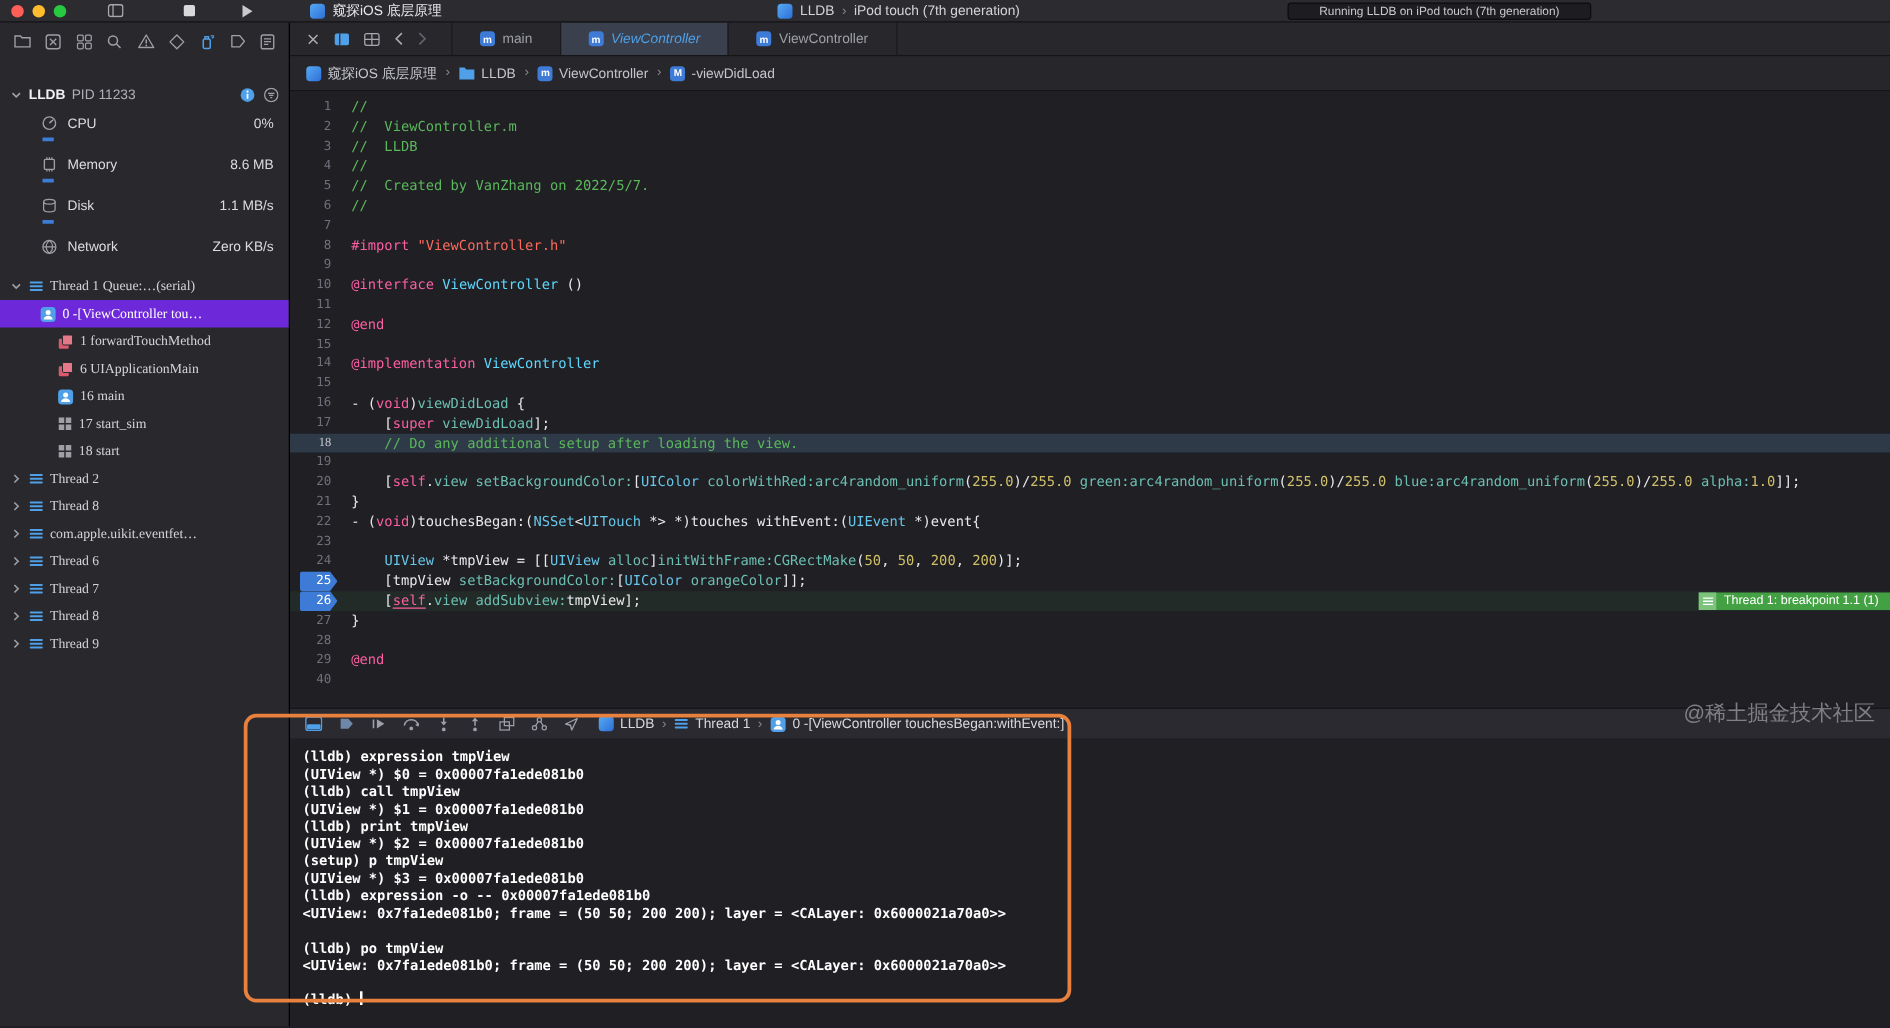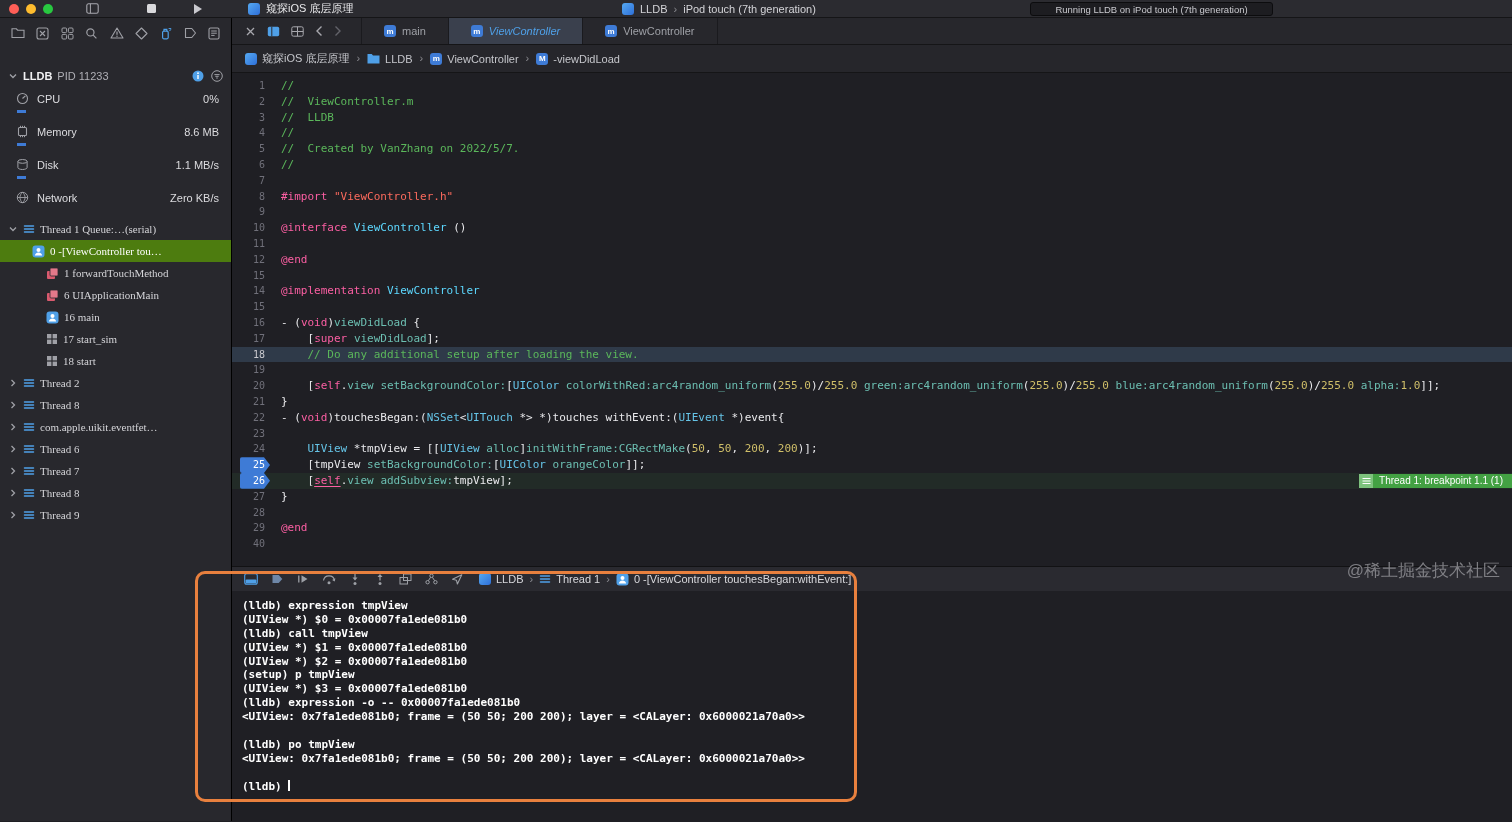--- a/index.html
+++ b/index.html
@@ -35,31 +35,31 @@
   
   .nav-toolbar { height:30px; display:flex; align-items:center; justify-content:space-between;
     padding:0 11px; }
   .ic { display:inline-flex; align-items:center; justify-content:center; }
   .ic svg { display:block; }
   .process-row { height:23px; margin-top:16px; display:flex; align-items:center; gap:5px; padding:0 8px; }
   .chev { width:10px; flex:none; display:inline-flex; justify-content:center; }
   .process-name { font-weight:bold; color:#F1F1F3; }
   .process-pid { color:#AFAFB5; }
   .proc-icons { margin-left:auto; display:flex; gap:7px; align-items:center; }
-  .gauge-row { padding:3px 0 0 16px; height:33px; }
+  .gauge-row { padding:3px 0 0 33px; height:33px; }
   .gauge-row.nobar { height:24px; }
   .gauge-main { height:17px; display:flex; align-items:center; gap:8px; padding-right:12px; }
   .gauge-label { flex:1; color:#DCDCDF; }
   .gauge-value { color:#DCDCDF; }
   .gauge-bar { width:9px; height:3px; background:#3E7BD6; margin:3px 0 0 1px; }
   .rows-box { margin-top:8px;font-family:Liberation Serif, serif; }
   .row { height:22px; display:flex; align-items:center; gap:5px; padding-left:8px; white-space:nowrap; }
   .row .lbl { overflow:hidden; text-overflow:ellipsis; }
   .row.frame { padding-left:46px; }
-  .row.sel { background:#4d7c0f; color:#FFFFFF;padding-left:32px; }
+  .row.sel { background:#6d28d9; color:#FFFFFF;padding-left:32px; }
 
   
   .tabbar { height:27px; background:#27272C; border-bottom:1px solid #151517;
     display:flex; align-items:stretch; font-size:11px; color:#9EA0A6; }
   .tab-controls { display:flex; align-items:center; gap:11px; padding:0 13px; }
   .tabs { display:flex; align-items:stretch; margin-left:6px; }
   .tab { display:flex; align-items:center; justify-content:center; gap:6px; padding:0 22px;
     border-left:1px solid #1A1A1E; min-width:60px; }
   .tab:last-child { border-right:1px solid #1A1A1E; }
   .tab.sel { background:#3A404D; color:#4FA0E8; font-style:italic; }
@@ -74,21 +74,21 @@
 
   
   .code-area { flex:1; background:#1F1F24; font-family:"DejaVu Sans Mono","Liberation Mono",monospace;
     font-size:11px; padding-top:5px; overflow:hidden; }
   .code-line { height:15.8px; line-height:15.8px; display:flex; position:relative; white-space:pre; }
   .gutter { width:30px; flex:none; text-align:right; color:#70707A; font-size:10px;
     padding-right:5px; margin-left:8px; }
   .gutter.bp { background:#3E7BD6; color:#FFF;
     clip-path:polygon(0 0,80% 0,100% 50%,80% 100%,0 100%); border-radius:2px; }
   .code-line.hl { background:#2F3A49; }
-  .code-line.hl .gutter { color:#C9C9CE; }
+  .code-line.hl .gutter { color:#C9C9CE;font-family:Liberation Serif, serif; }
   .code-line.exec { background:rgba(67,161,67,0.10); }
   .codetext { padding-left:11px; }
   .p{color:#E9E9EC}.c{color:#5BB75B}.k{color:#FC5FA3}.s{color:#FC6A5D}
   .n{color:#D0BF69}.t{color:#66C5E8}.m{color:#6CBFB2}.d{color:#5DD8FF}
   .u{text-decoration:underline; text-underline-offset:2px;}
   .annot { position:absolute; right:0; top:1px; height:14px; background:#43A143; color:#fff;
     font-family:"Liberation Sans",sans-serif; font-size:10px; display:flex; align-items:center;
     gap:6px; padding-right:9px; }
   .annot-ic { width:14px; height:14px; background:#7DC27D; display:flex; align-items:center;
     justify-content:center; flex:none; }
@@ -660,20 +660,21 @@
               <span class="lbl">0 -[ViewController touchesBegan:withEvent:]</span>
             </span>
           </div>
       </div>
 
       <div class="console" id="console">
           <div class="console-line">(lldb) expression tmpView</div>
           <div class="console-line">(UIView *) $0 = 0x00007fa1ede081b0</div>
           <div class="console-line">(lldb) call tmpView</div>
           <div class="console-line">(UIView *) $1 = 0x00007fa1ede081b0</div>
+          <div class="console-line">(lldb) print tmpView</div>
           <div class="console-line">(UIView *) $2 = 0x00007fa1ede081b0</div>
           <div class="console-line">(setup) p tmpView</div>
           <div class="console-line">(UIView *) $3 = 0x00007fa1ede081b0</div>
           <div class="console-line">(lldb) expression -o -- 0x00007fa1ede081b0</div>
           <div class="console-line">&lt;UIView: 0x7fa1ede081b0; frame = (50 50; 200 200); layer = &lt;CALayer: 0x6000021a70a0&gt;&gt;</div>
           <div class="console-line"></div>
           <div class="console-line">(lldb) po tmpView</div>
           <div class="console-line">&lt;UIView: 0x7fa1ede081b0; frame = (50 50; 200 200); layer = &lt;CALayer: 0x6000021a70a0&gt;&gt;</div>
           <div class="console-line"></div>
           <div class="console-line">(lldb) <span class="cursor"></span></div>

